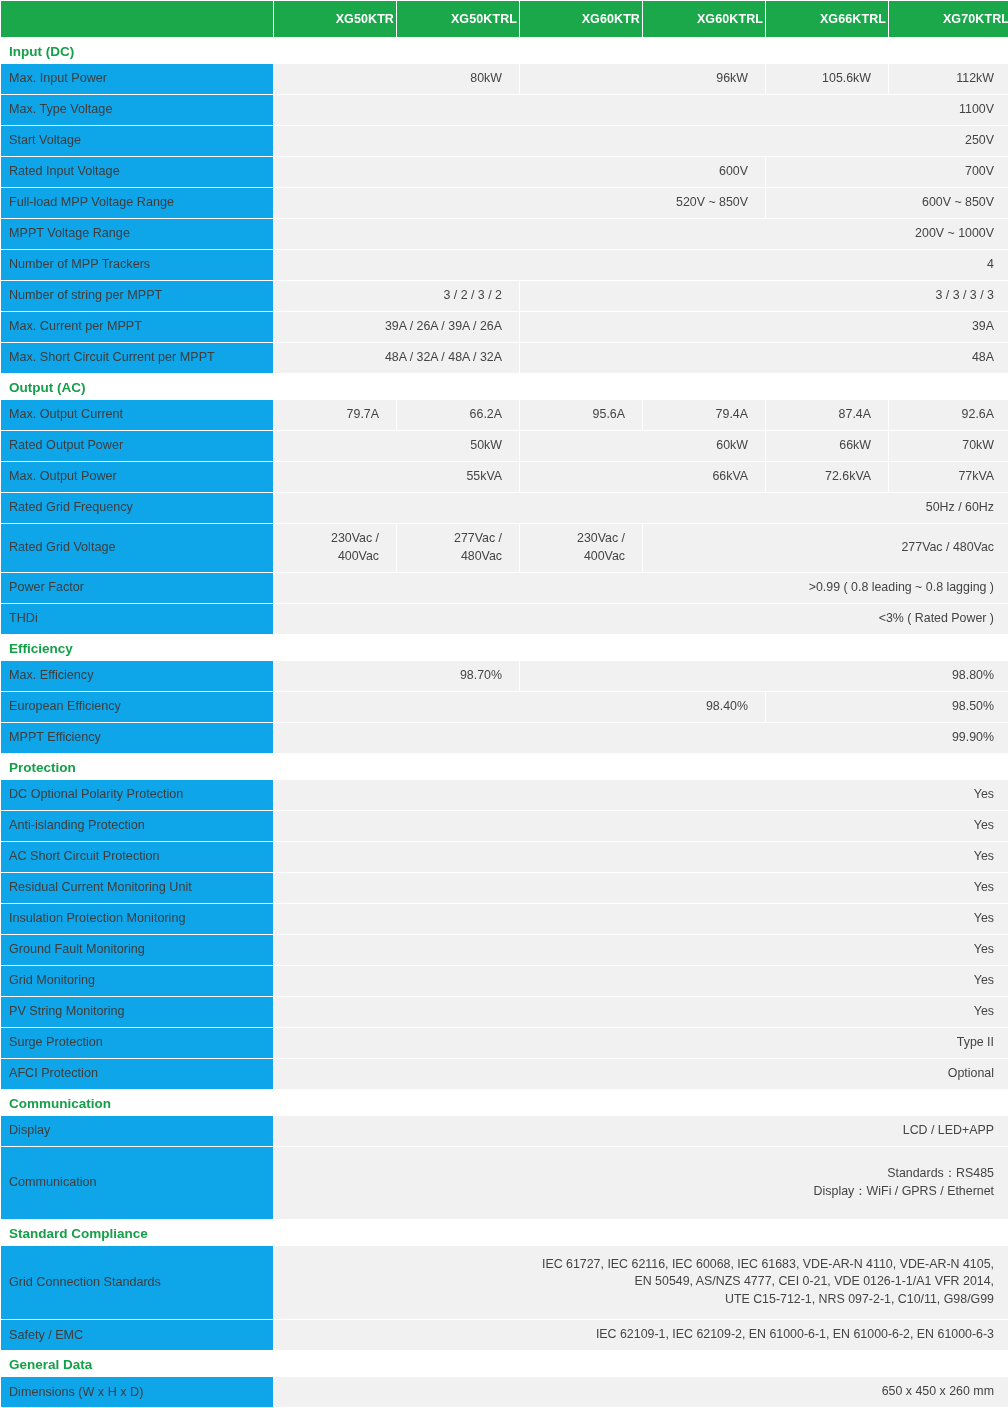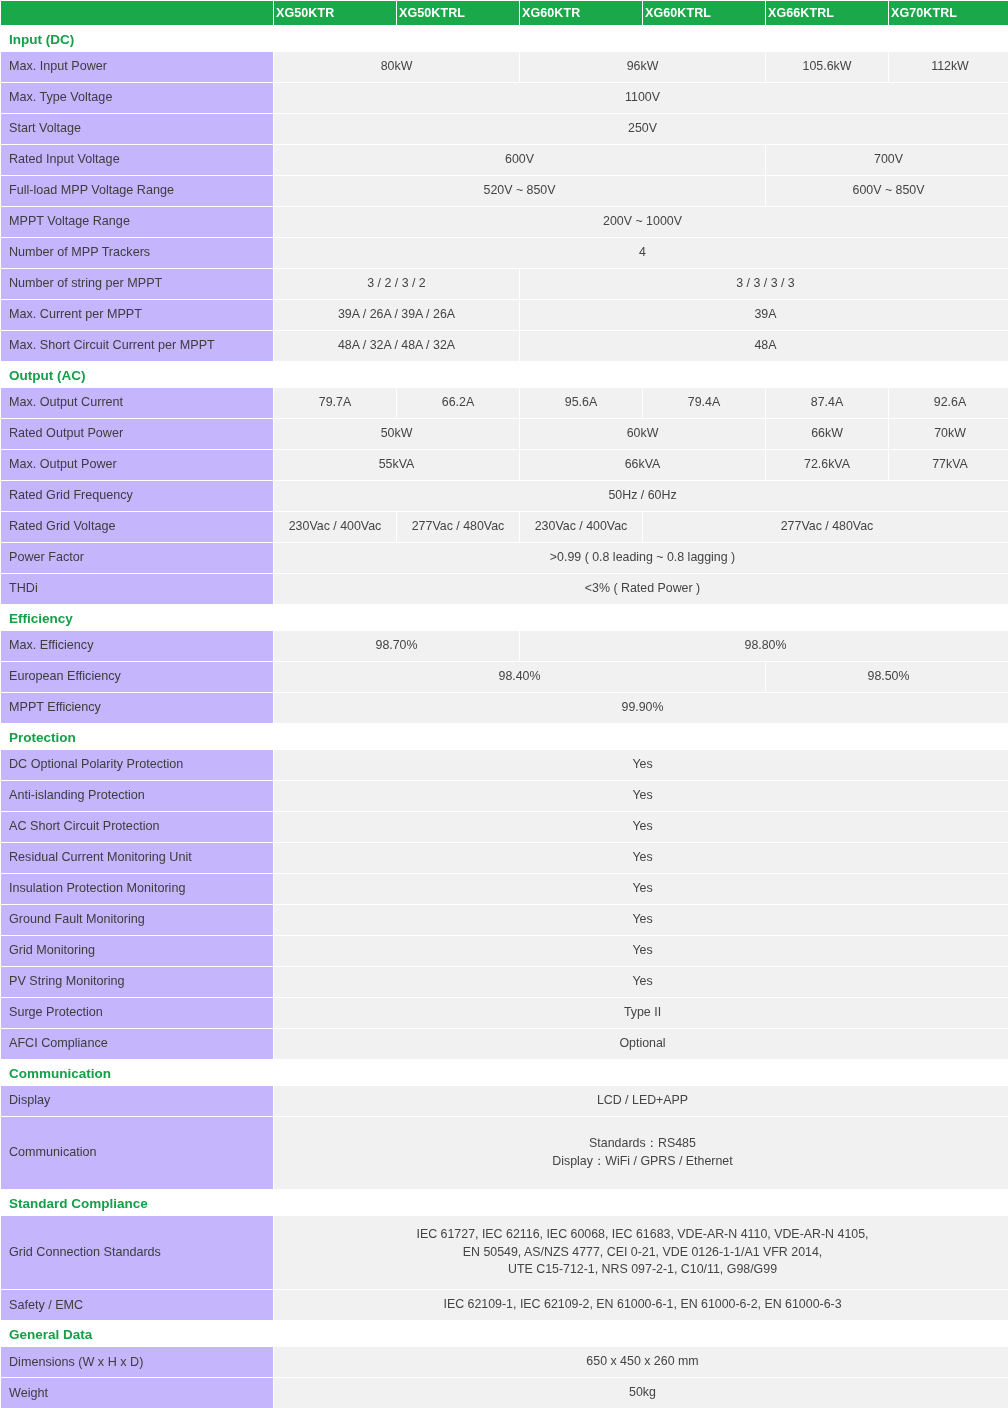--- a/index.html
+++ b/index.html
@@ -33,23 +33,23 @@
     background: #1aa84a;
     height: 24px;
     padding: 0;
     border: none;
   }
   .hdr-model {
     background: #1aa84a;
     color: #ffffff;
     font-weight: bold;
     font-size: 12.5px;
-    text-align: left;
+    text-align: right;
     vertical-align: middle;
-    height: 24px;
+    height: 36px;
     padding: 3px 2px;
     letter-spacing: 0.1px;
     white-space: nowrap;
   }
 
   
   .section-row td {
     background: #ffffff;
     padding: 6px 0 4px 8px;
     border: none;
@@ -57,35 +57,35 @@
   .section-title {
     color: #14a048;
     font-weight: bold;
     font-size: 13.5px;
     text-align: left;
     white-space: nowrap;
   }
 
   
   .row-label {
-    background: #c4b5fd;
+    background: #0ea5e9;
     color: #3d3d3d;
     font-size: 12.6px;
     text-align: left;
     vertical-align: middle;
     padding: 6px 4px 6px 8px;
     line-height: 1.25;
   }
   .row-value {
     background: #f1f1f1;
     color: #444444;
     font-size: 12.4px;
-    text-align: center;
+    text-align: right;
     vertical-align: middle;
-    padding: 6px 0;
+    padding: 6px 17px;
     line-height: 1.45;
   }
   .row-value.tall { padding-top: 10px; padding-bottom: 10px; }
 
   tr.data-row { height: 25px; }
   tr.tall-row { height: 72px; }
 </style>
 </head>
 <body>
 
@@ -255,21 +255,21 @@
       </tr>
       <tr class="data-row">
         <td class="row-label">PV String Monitoring</td>
         <td class="row-value" colspan="6">Yes</td>
       </tr>
       <tr class="data-row">
         <td class="row-label">Surge Protection</td>
         <td class="row-value" colspan="6">Type II</td>
       </tr>
       <tr class="data-row">
-        <td class="row-label">AFCI Compliance</td>
+        <td class="row-label">AFCI Protection</td>
         <td class="row-value" colspan="6">Optional</td>
       </tr>
       <tr class="section-row">
         <td class="section-title" colspan="7">Communication</td>
       </tr>
       <tr class="data-row">
         <td class="row-label">Display</td>
         <td class="row-value" colspan="6">LCD / LED+APP</td>
       </tr>
       <tr class="data-row tall-row">

